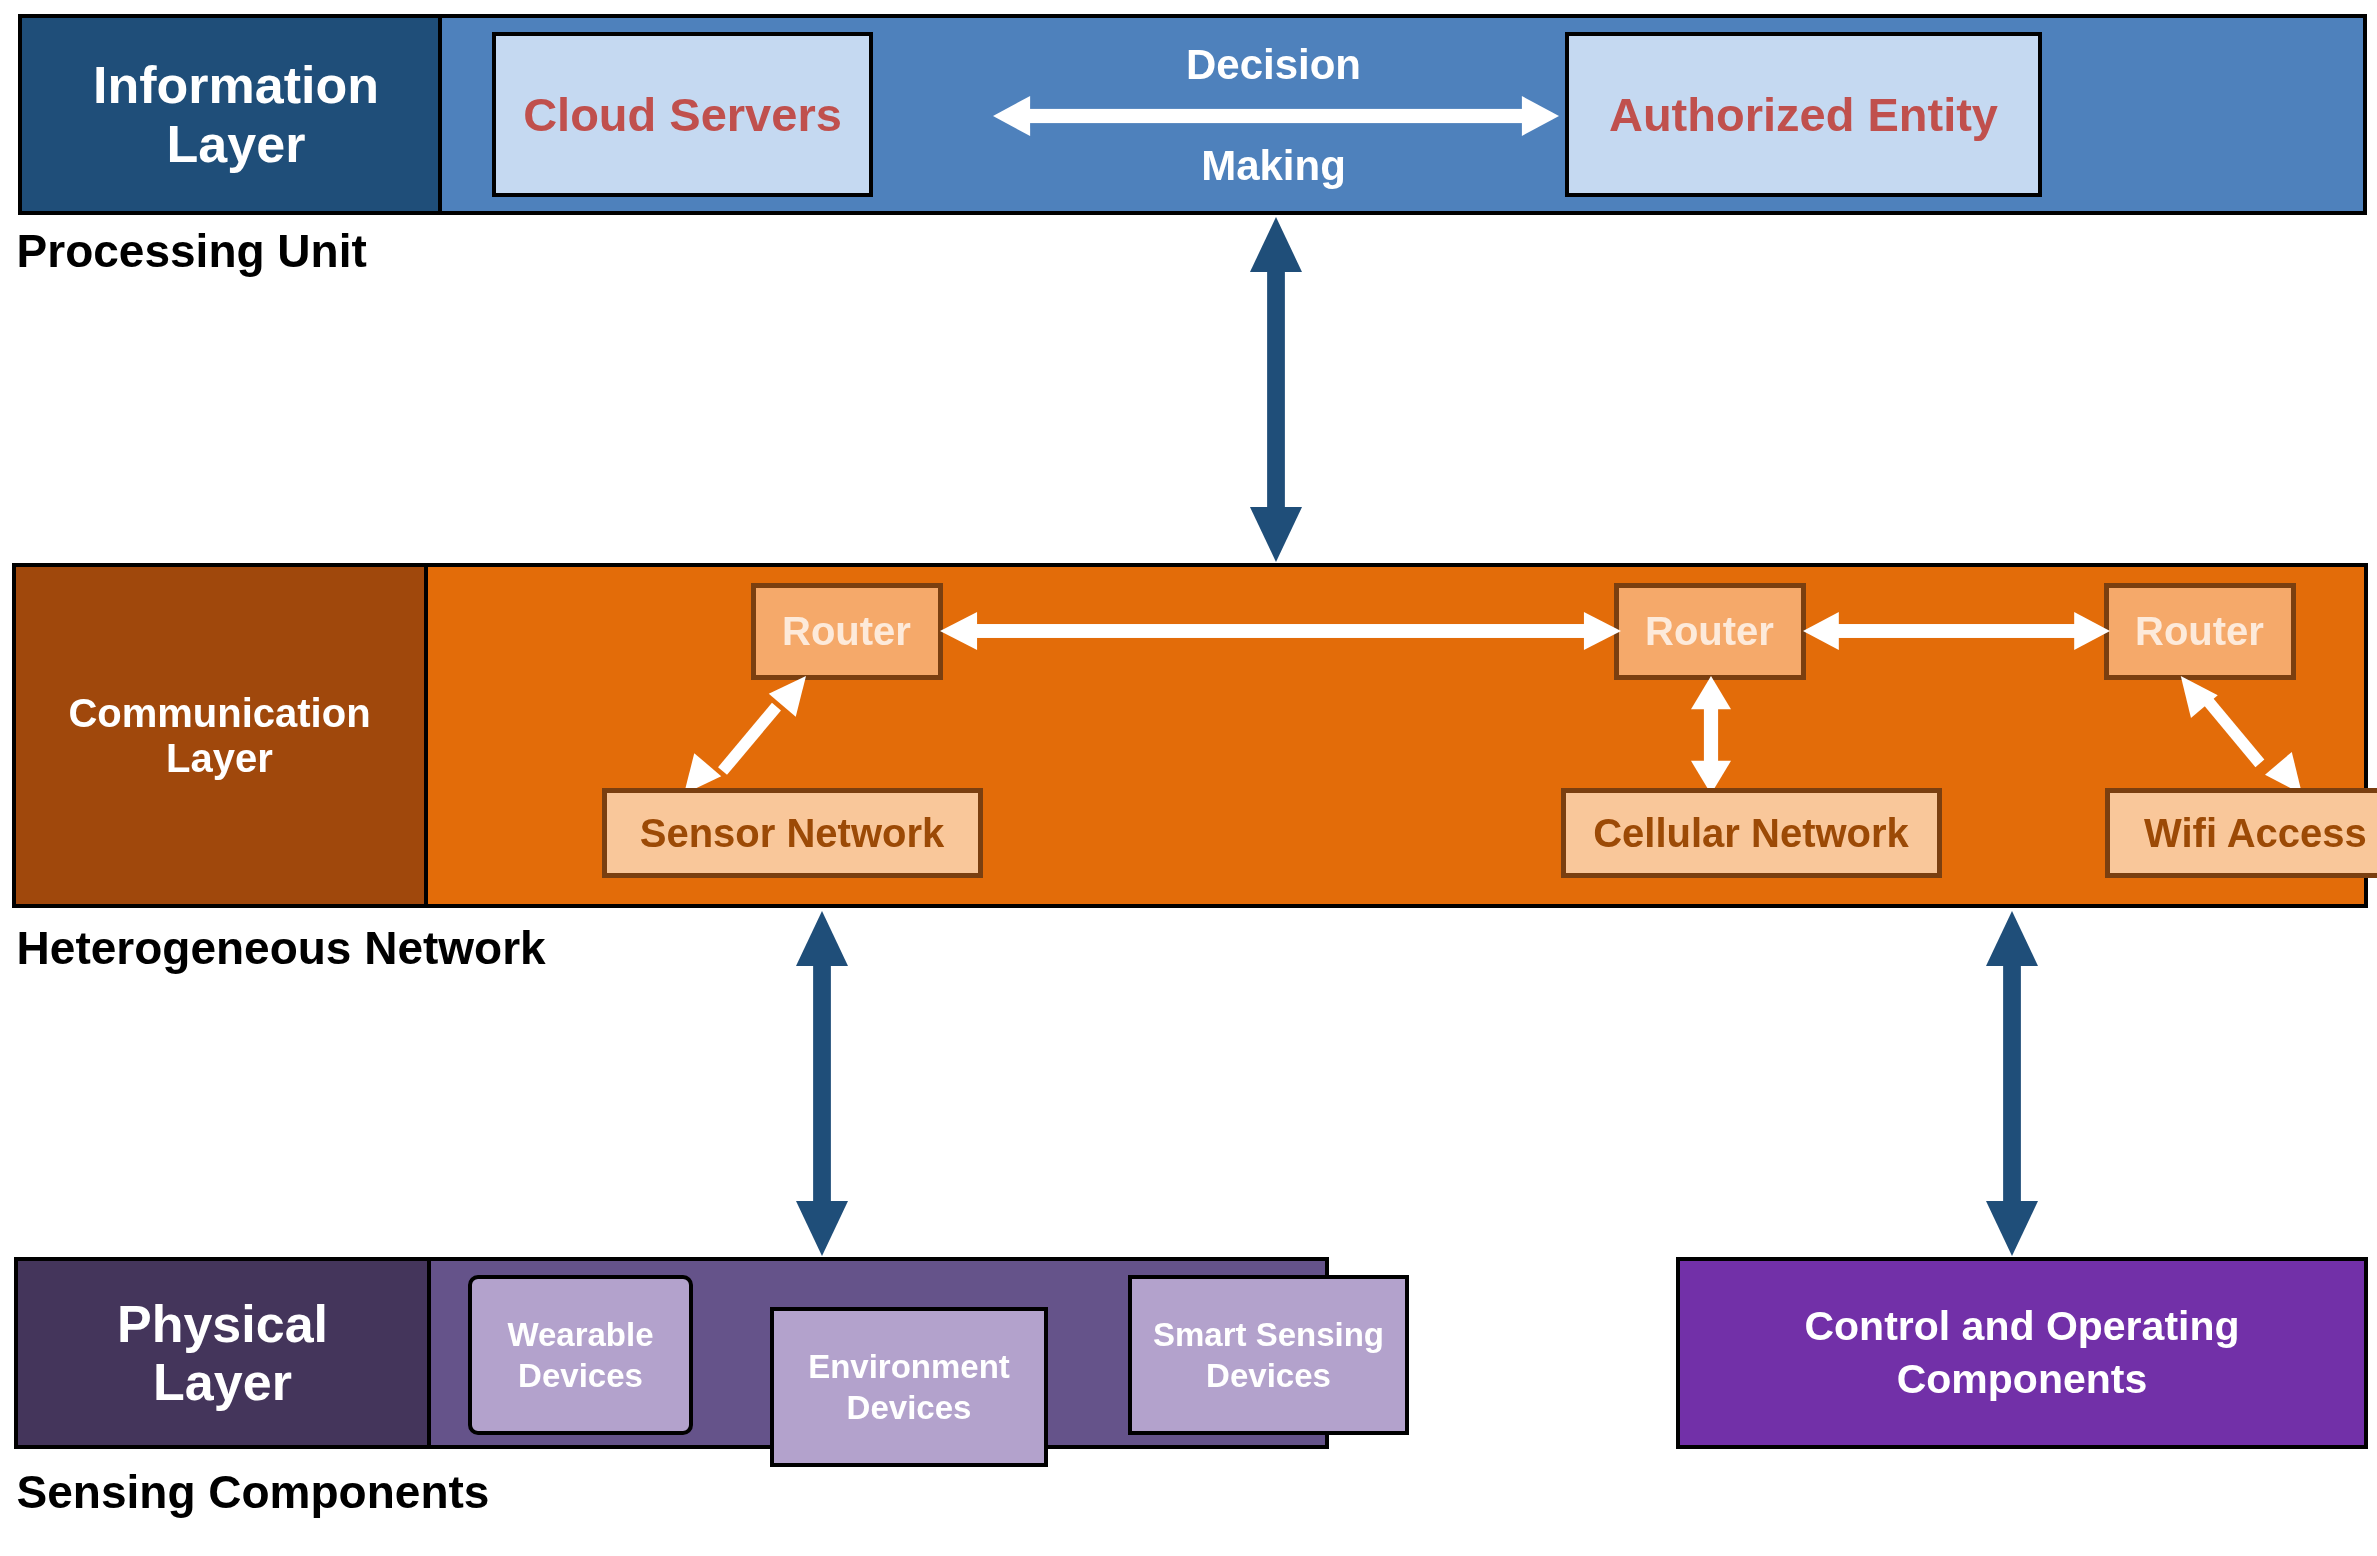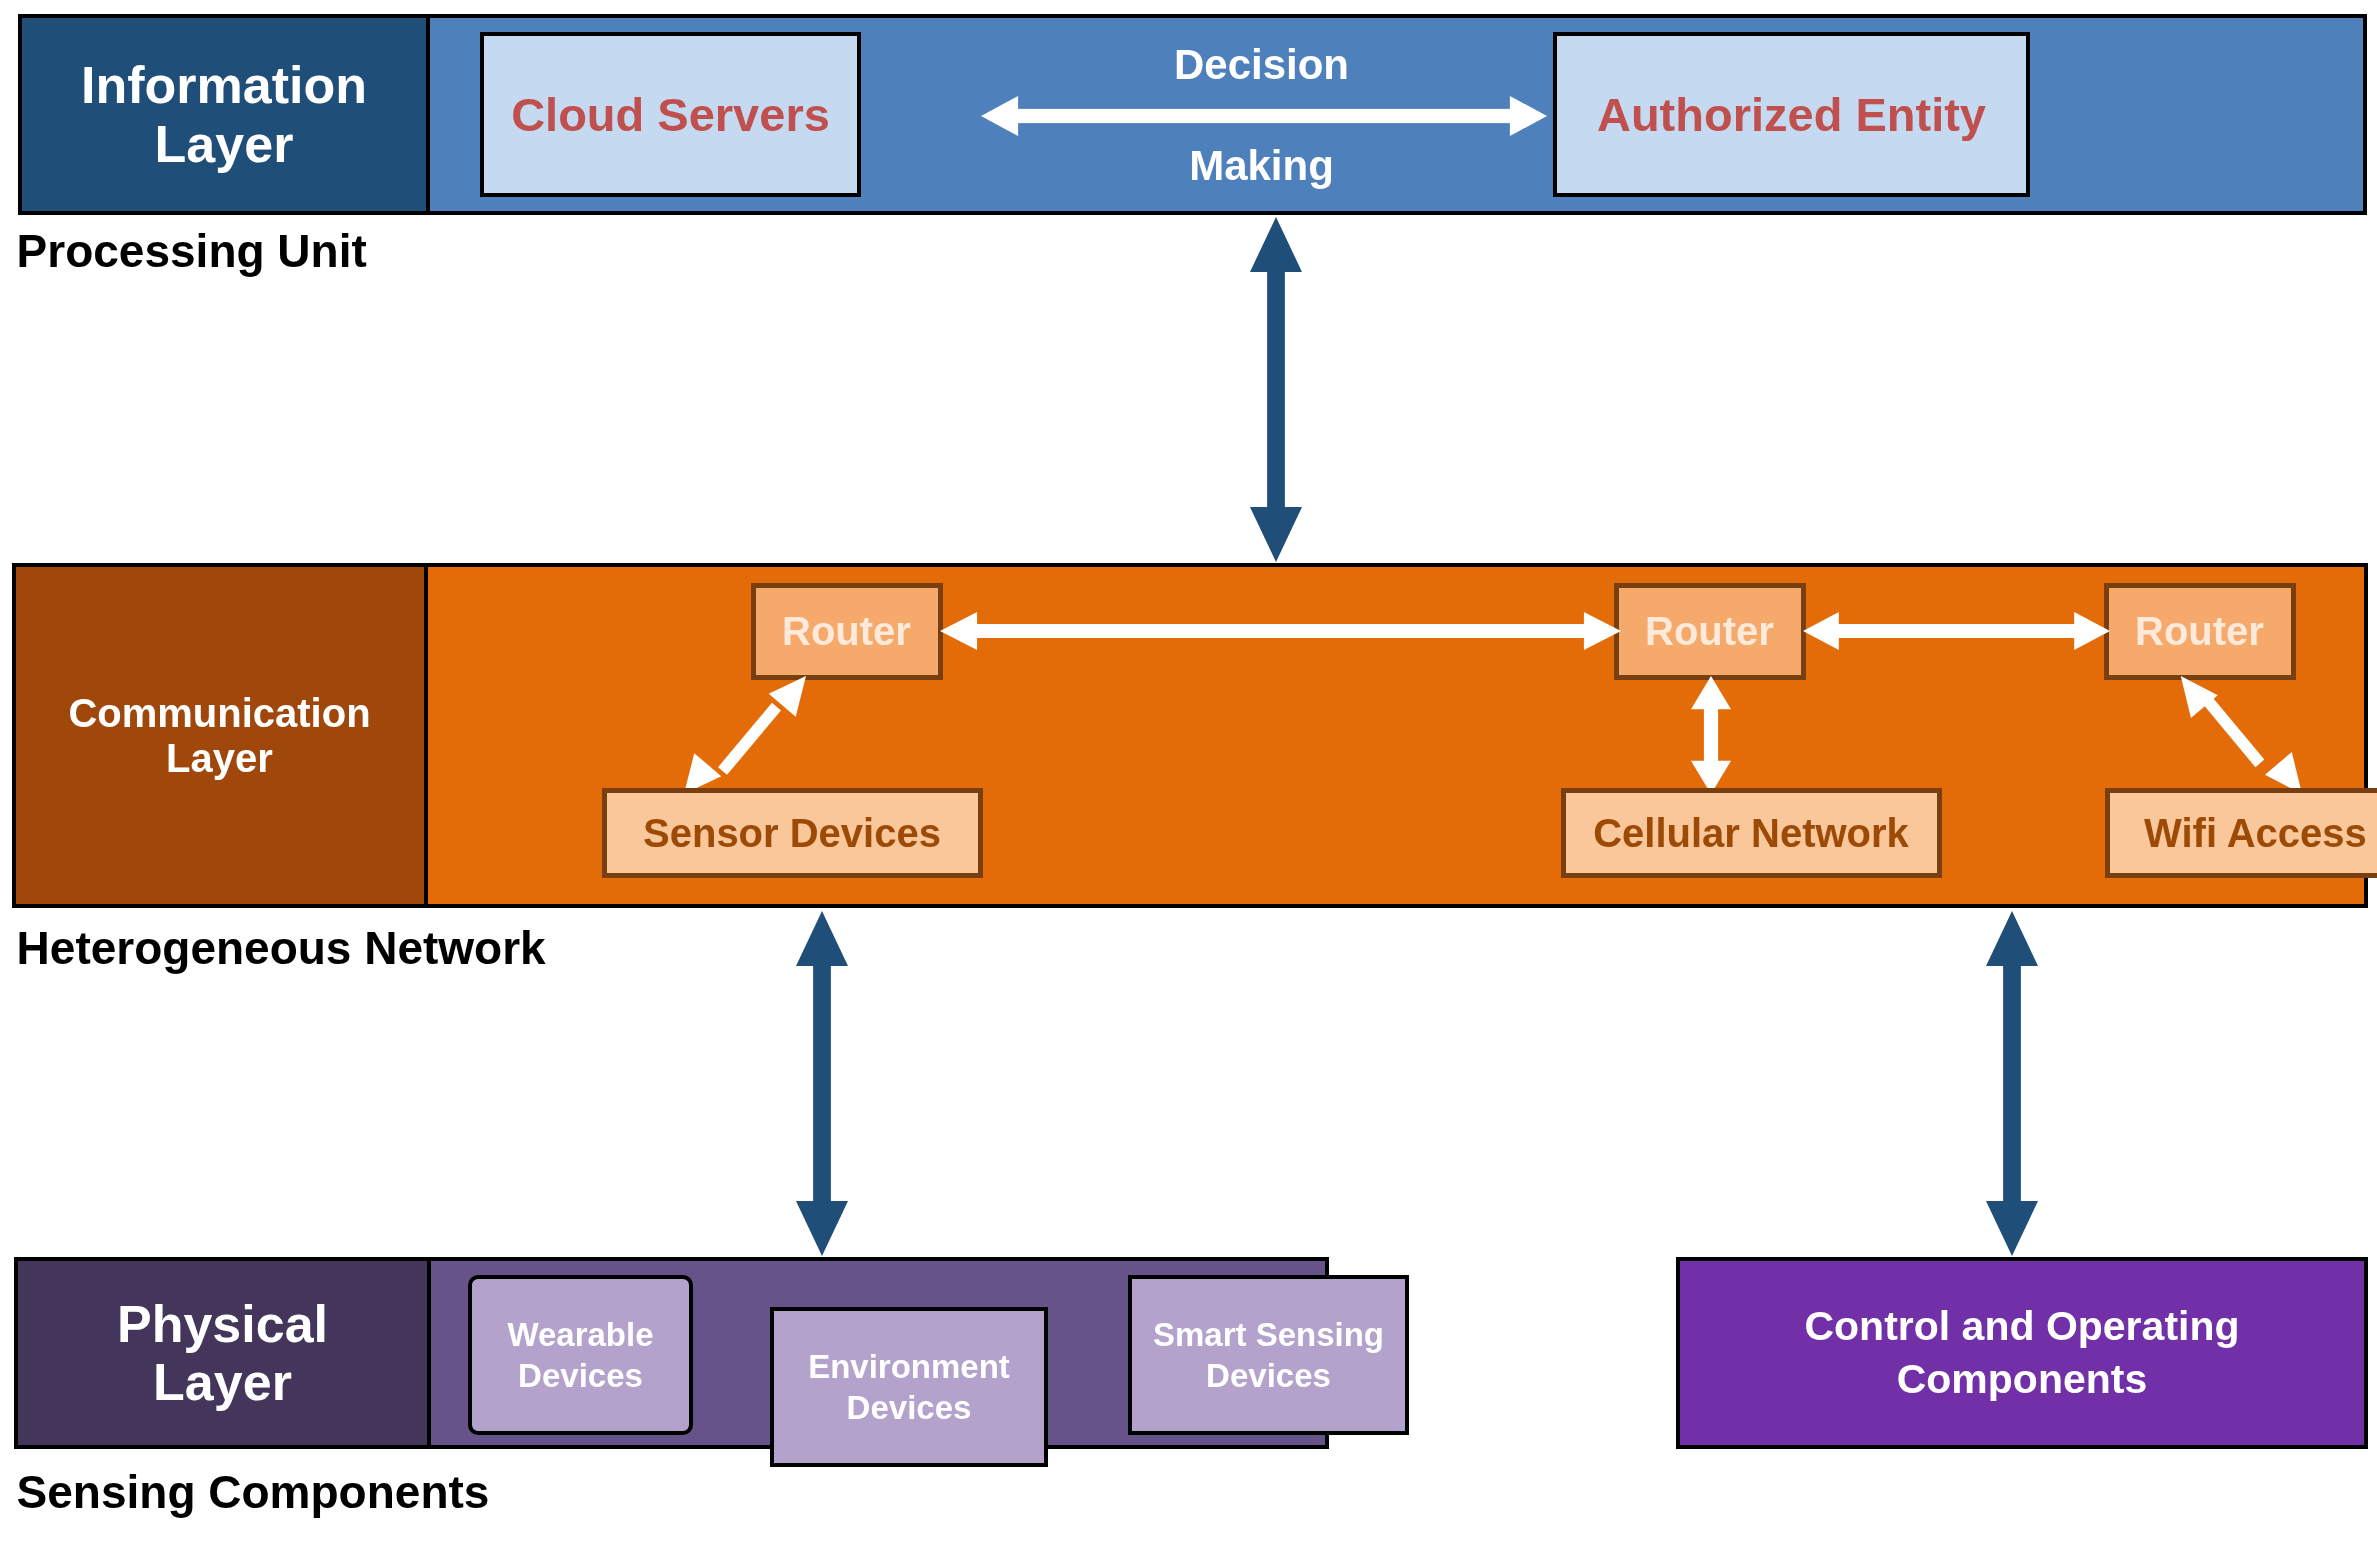--- a/index.html
+++ b/index.html
@@ -40,20 +40,21 @@
     flex: 1 1 auto;
   }
 
   
   #info-band { left: 18px; top: 14px; width: 2349px; height: 201px; }
   #info-title {
     width: 404px;
     background: #1F4E79;
     font-size: 52px;
     border-right: 4.5px solid #000000;
+    padding-left: 12px;
   }
   #info-body { background: #4E81BC; }
   .info-box {
     background: #C5D9F1;
     border: 4.5px solid #000000;
     display: flex;
     align-items: center;
     justify-content: center;
     color: #C0504D;
     font-size: 47px;
@@ -249,21 +250,21 @@
 
       <svg class="comm-arrow" id="arrow-wifi-r3" viewBox="0 0 210 185" preserveAspectRatio="none">
         <g fill="#FFFFFF">
           <polygon points="53,42 137,143 151,131 67,30"></polygon>
           <polygon points="20,0 78,30 36,66"></polygon>
           <polygon points="210,185 152,155 194,119"></polygon>
         </g>
       </svg>
 
       <div class="abs net-box" id="sensor-network-box">
-        <span>Sensor Devices</span>
+        <span>Sensor Network</span>
       </div>
       <div class="abs net-box" id="cellular-network-box">
         <span>Cellular Network</span>
       </div>
       <div class="abs net-box" id="wifi-ap-box">
         <span>Wifi Access Point</span>
       </div>
     </div>
   </div>
 

